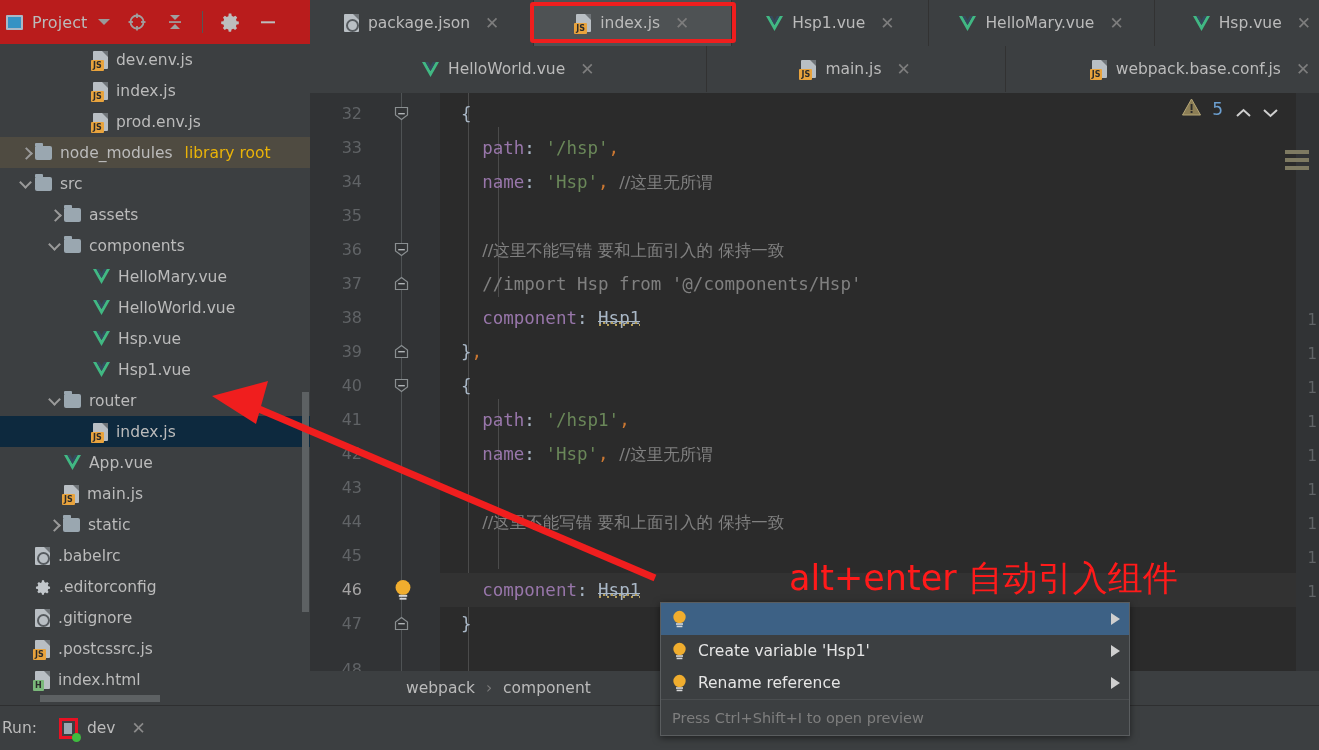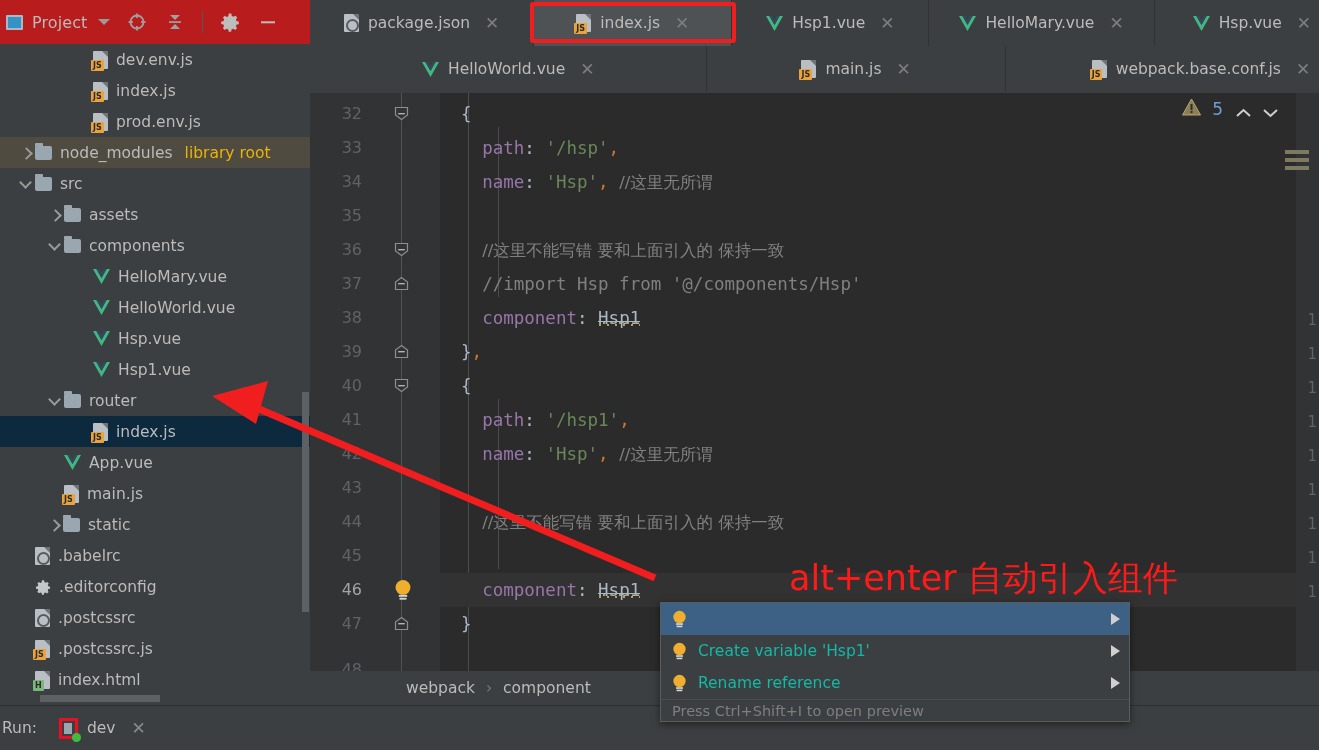--- a/index.html
+++ b/index.html
@@ -234,30 +234,30 @@
   #run-close { color: #8a8a8a; font-size: 17px; margin-left: 7px; }
 
   
   #intention-popup {
     position: absolute; left: 660px; top: 602px; width: 470px;
     background: #3c3f41; border: 1px solid #5a5d5f; z-index: 30;
     box-shadow: 0 2px 7px rgba(0,0,0,.5);
   }
   .pop-item {
     height: 32px; display: flex; align-items: center; gap: 11px;
-    padding: 0 9px 0 11px; color: #14b8a6; font-size: 15.5px; white-space: nowrap;
+    padding: 0 9px 0 11px; color: #e5e5e5; font-size: 15.5px; white-space: nowrap;
   }
   .pop-item.sel { background: #3d6185; color: #d6d6d6; }
   .pop-item .submenu-arrow {
     margin-left: auto; width: 0; height: 0;
     border-top: 6px solid transparent; border-bottom: 6px solid transparent;
     border-left: 9px solid #cfcfcf;
   }
   .pop-hint {
-    height: 22px; display: flex; align-items: center; padding-left: 11px;
+    height: 36px; display: flex; align-items: center; padding-left: 11px;
     color: #7e7e7e; font-size: 14.5px; background: #3c3f41; border-top: 1px solid #4a4d4f;
   }
   .bulb-ico { width: 15px; height: 19px; flex: none; position: relative; }
 
   
   #red-arrow { position: absolute; left: 0; top: 0; width: 1319px; height: 750px;
                pointer-events: none; z-index: 25; }
   #red-note {
     position: absolute; left: 789px; top: 555px; z-index: 26;
     color: #ff1a1a; font-size: 35px; white-space: nowrap;
@@ -457,21 +457,21 @@
           <span class="icon-gear-file"><svg width="16" height="16" viewBox="0 0 20 20">
               <path fill="#c2c7cb" d="M10 6.2a3.8 3.8 0 100 7.6 3.8 3.8 0 000-7.6zm0 5.6a1.8 1.8 0 110-3.6 1.8 1.8 0 010 3.6z"></path>
               <path fill="#c2c7cb" d="M8.7 1.6h2.6l.4 2.2 1.7.9 2-1 1.8 1.9-1.2 1.8.6 1.8 2.2.4v2.6l-2.2.4-.7 1.7 1.1 1.9-1.9 1.8-1.8-1.2-1.8.7-.4 2.2H8.7l-.4-2.2-1.7-.7-1.9 1.1-1.8-1.9 1.2-1.8-.7-1.7-2.2-.4V9.6l2.2-.4.7-1.8-1.1-1.9 1.9-1.8 1.8 1.2 1.7-.7z"></path>
             </svg></span>
           <span class="tree-label">.editorconfig</span>
         </div>
         <div class="tree-row" style="top: 558px; position: absolute; left: 0px; right: 0px;">
           <span style="display:inline-block;width:19px"></span>
           <span class="arrow"></span>
           <span class="icon-cfg"></span>
-          <span class="tree-label">.postcssrc</span>
+          <span class="tree-label">.gitignore</span>
         </div>
         <div class="tree-row" style="top: 589px; position: absolute; left: 0px; right: 0px;">
           <span style="display:inline-block;width:19px"></span>
           <span class="arrow"></span>
           <span class="icon-js">
             <span class="badge js">JS</span>
           </span>
           <span class="tree-label">.postcssrc.js</span>
         </div>
         <div class="tree-row" style="top: 620px; position: absolute; left: 0px; right: 0px;">

